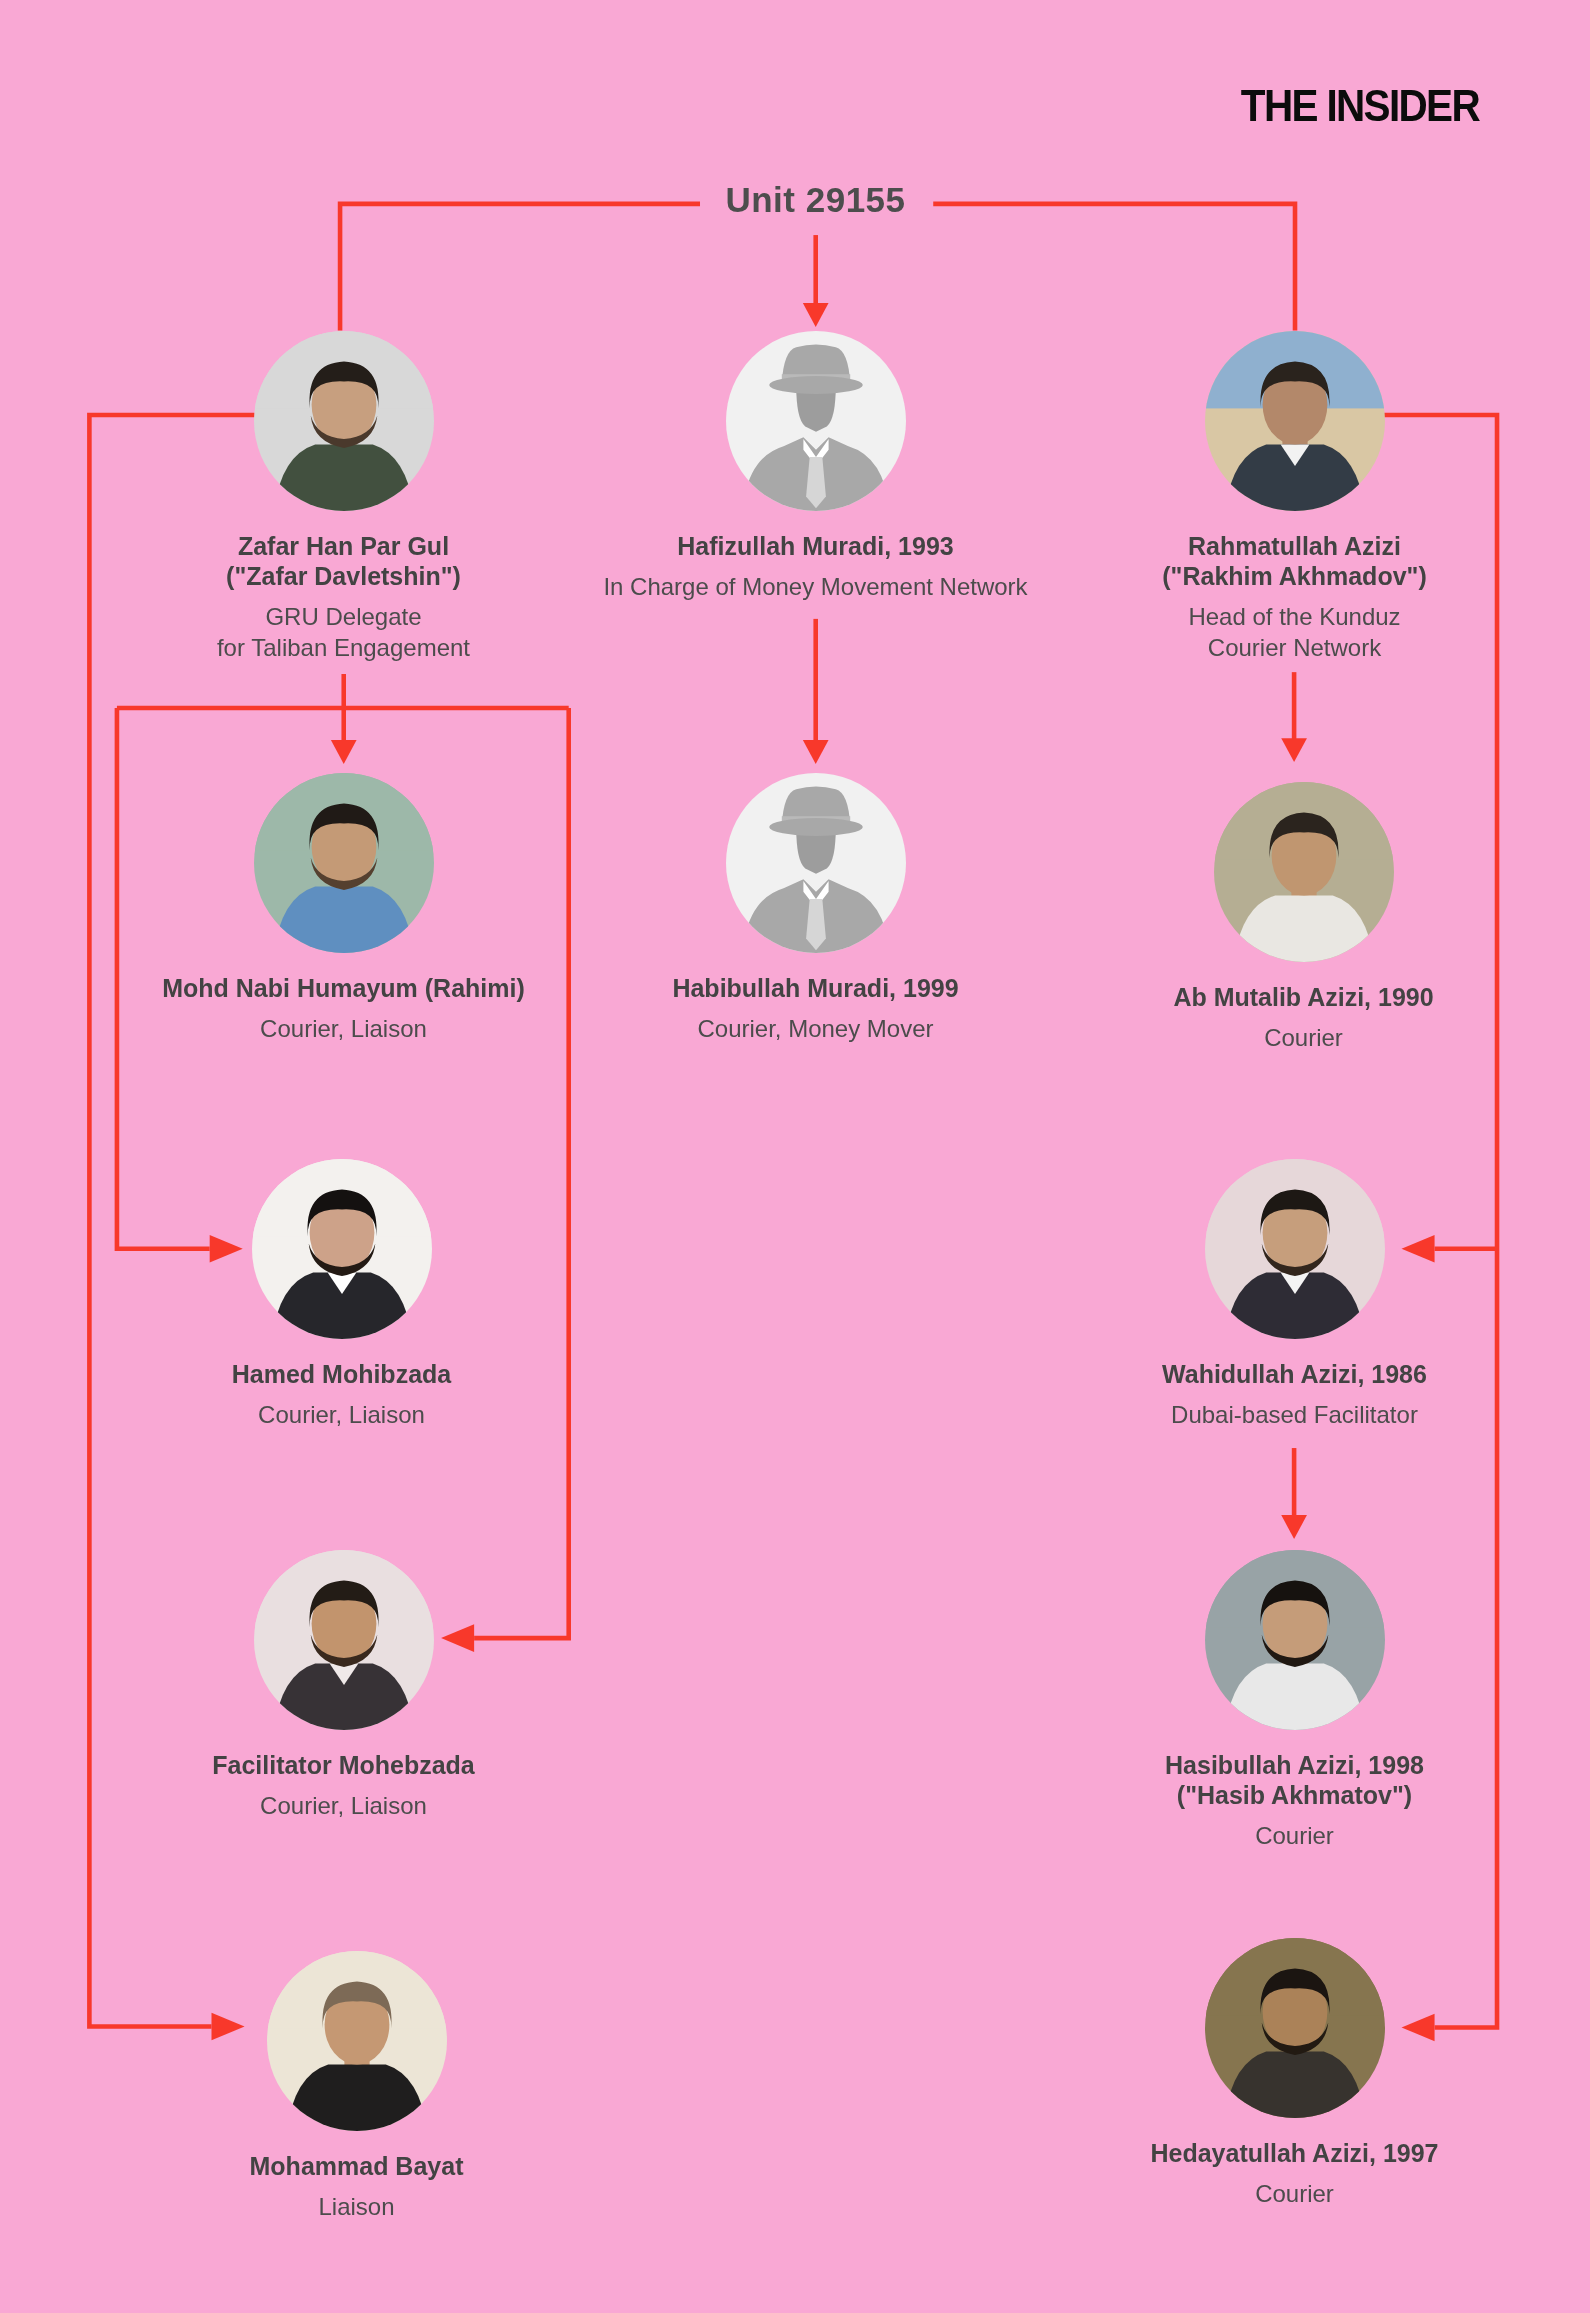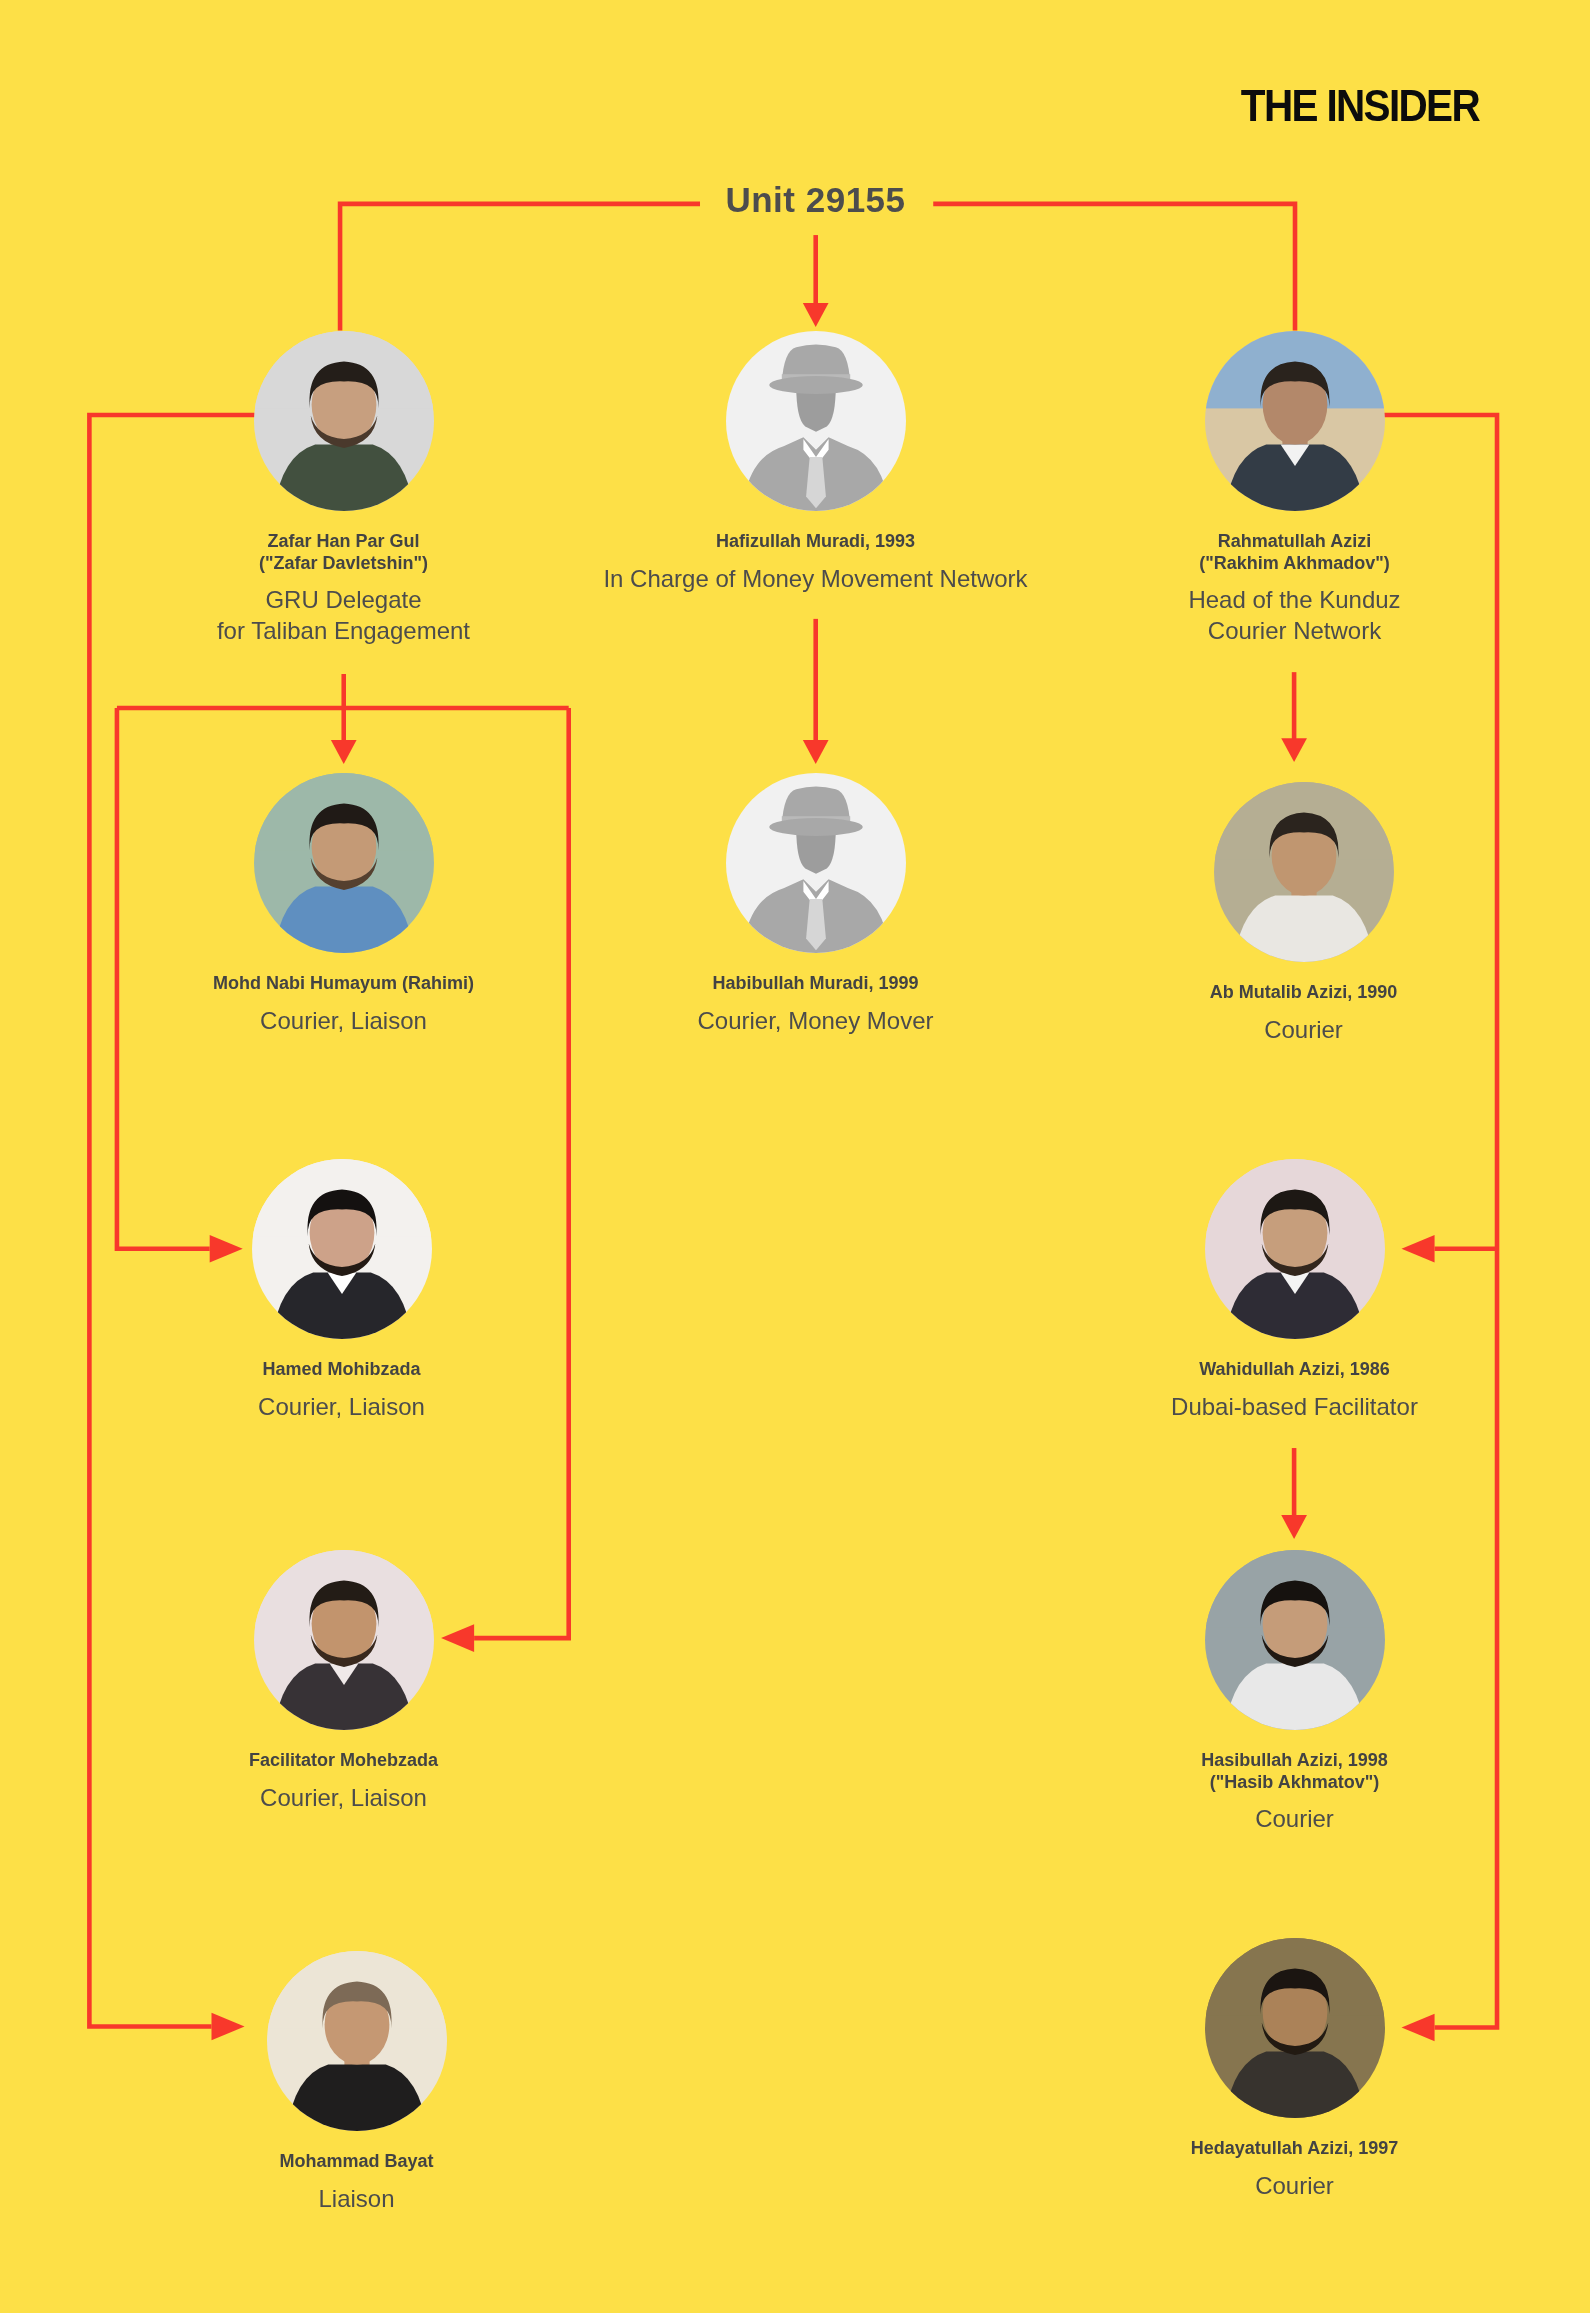--- a/index.html
+++ b/index.html
@@ -1,29 +1,29 @@
 <!DOCTYPE html>
 <html style="font-size:14.7px"><head>
 <meta charset="utf-8">
 <style>
   html,body{margin:0;padding:0;background:#ffffff;}
   body{font-family:"Liberation Sans",sans-serif;color:#4a4a4a;}
-  .page{position:relative;width:1591px;height:2313px;background:#fde047;overflow:hidden;}
+  .page{position:relative;width:1591px;height:2313px;background:#f9a8d4;overflow:hidden;}
 
   .logo{position:absolute;left:1020px;top:81px;width:459px;text-align:right;
         font-size:44px;font-weight:900;color:#0c0c0c;letter-spacing:-1.8px;
         transform:scaleX(.92);transform-origin:right center;white-space:nowrap;}
 
   .unit-title{position:absolute;left:586px;top:180px;width:459px;text-align:center;
         font-size:35px;font-weight:bold;color:#4d4d4d;letter-spacing:0.5px;}
 
   .card{position:absolute;width:441px;text-align:center;}
   .avatar{width:180px;height:180px;margin:0 auto;border-radius:50%;overflow:hidden;}
   .avatar svg{display:block;width:100%;height:100%;}
-  .p-name{margin-top:20px;font-size:18px;line-height:1.2;font-weight:bold;color:#434343;white-space:pre-line;}
+  .p-name{margin-top:20px;font-size:25px;line-height:1.2;font-weight:bold;color:#434343;white-space:pre-line;}
   .p-role{margin-top:10px;font-size:24px;line-height:1.3;color:#4c4c4c;white-space:pre-line;}
 
   .wires{position:absolute;left:0;top:0;width:1591px;height:2313px;pointer-events:none;}
   .wires path{fill:none;stroke:#f8382b;stroke-width:5;}
   .wires polygon{fill:#f8382b;stroke:none;}
 </style>
 </head>
 <body>
 
 <div class="page">

